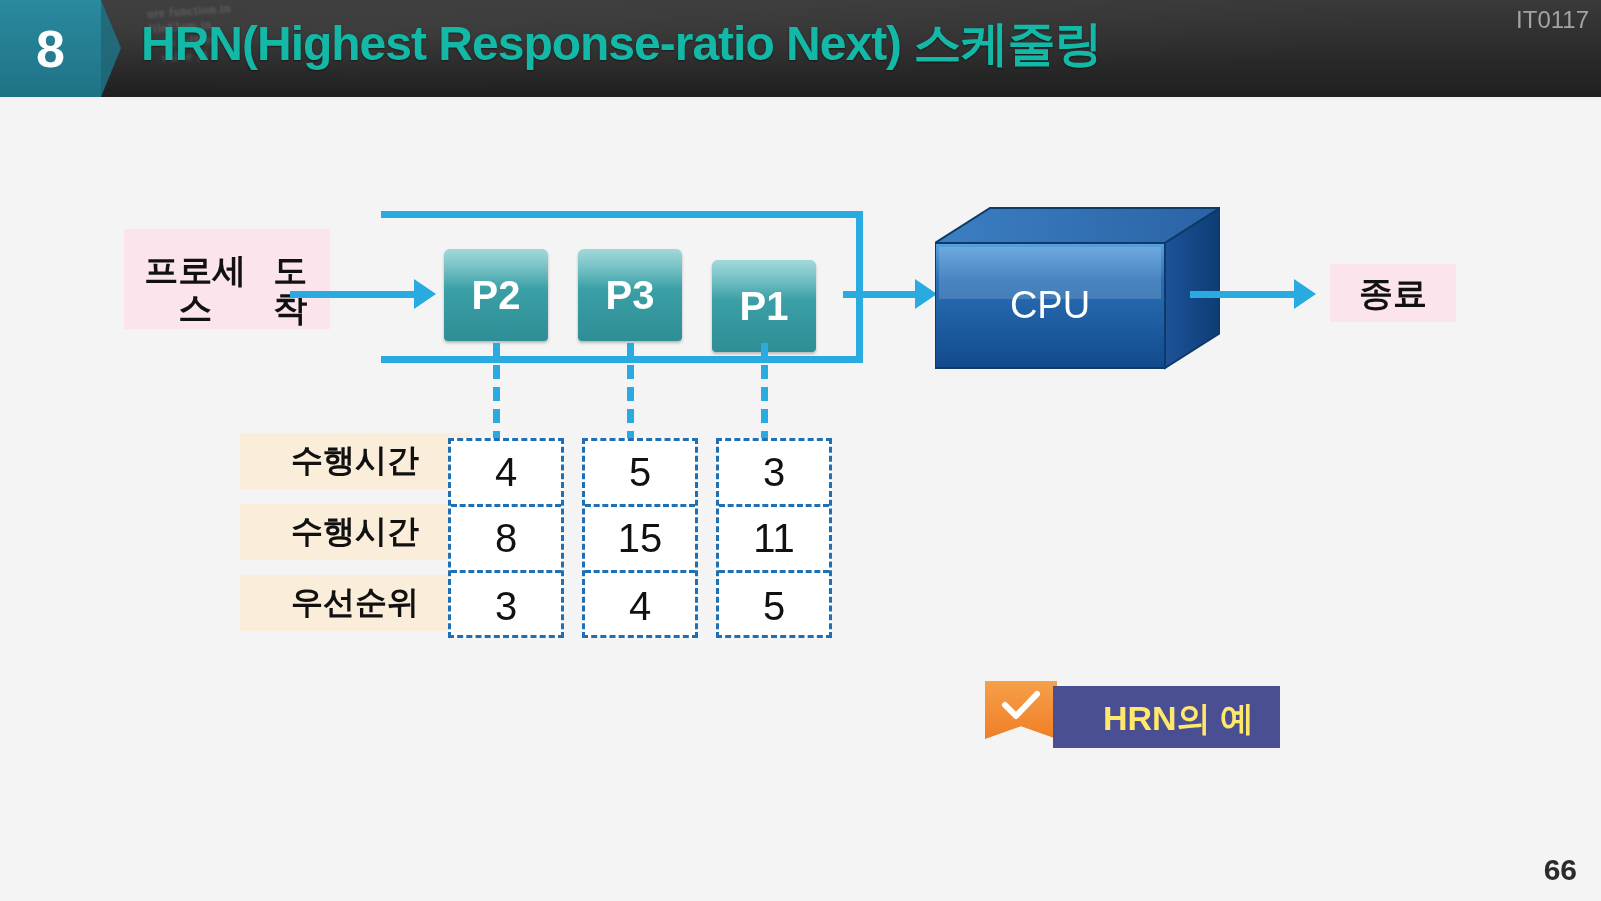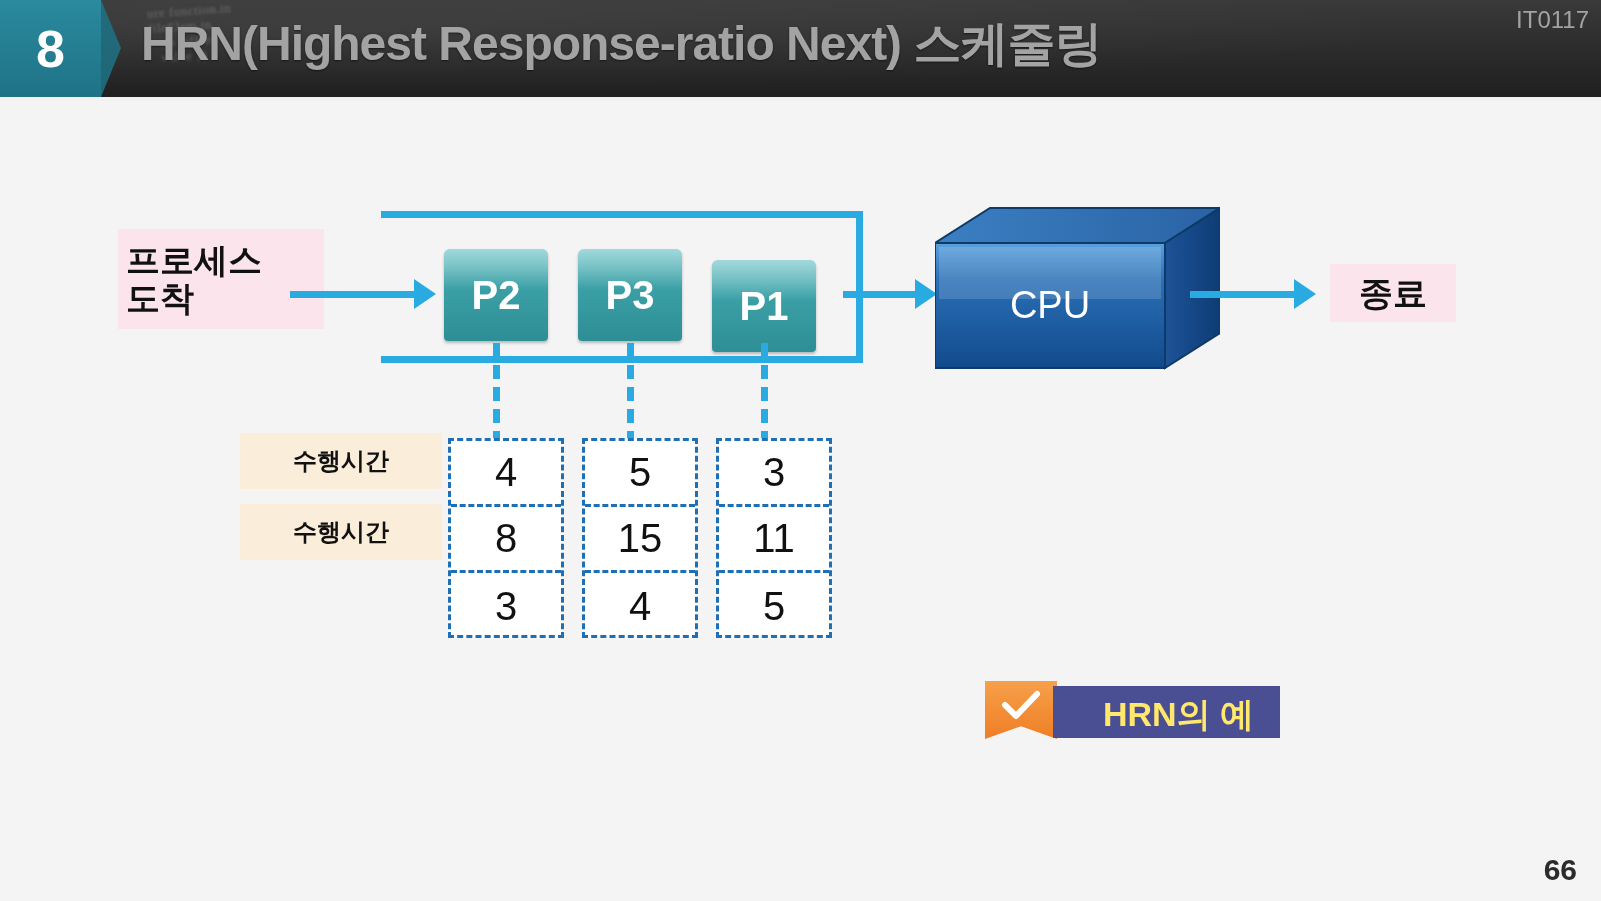--- a/index.html
+++ b/index.html
@@ -68,21 +68,21 @@
   .header-num {
     color: #ffffff;
     font-size: 52px;
     font-weight: bold;
     line-height: 1;
   }
   .header-title {
     position: absolute;
     left: 141px;
     top: 12px;
-    color: #a3a3a3;
+    color: #14b8a6;
     font-size: 48px;
     font-weight: bold;
     letter-spacing: -1px;
     white-space: nowrap;
     text-shadow: 0 1px 2px rgba(0,0,0,0.5);
   }
   .header-code {
     position: absolute;
     right: 12px;
     top: 6px;
@@ -115,23 +115,23 @@
     font-size: 34px;
     text-align: center;
     line-height: 1.12;
     padding: 2px 8px;
   }
   .label-cream {
     position: absolute;
     background: #faeedb;
     color: #111111;
     font-weight: bold;
-    font-size: 24px;
+    font-size: 32px;
     text-align: center;
-    padding: 2px 6px;
+    padding: 2px 20px;
     white-space: nowrap;
   }
 
   
   .queue-box {
     position: absolute;
     left: 381px;
     top: 110px;
     width: 482px;
     height: 152px;
@@ -225,25 +225,25 @@
     font-size: 40px;
     color: #111111;
   }
   .num-cell:last-child { border-bottom: none; }
 
   
   .banner {
     position: absolute;
     left: 1053px;
     top: 585px;
-    height: 52px;
+    height: 62px;
     background: #4a4e92;
     display: flex;
-    align-items: flex-end;
-    padding: 0 26px 0 50px;
+    align-items: flex-start;
+    padding: 10px 26px 0 50px;
     box-sizing: border-box;
   }
   .banner-text {
     color: #ffe86b;
     font-size: 34px;
     font-weight: bold;
     white-space: nowrap;
   }
   .banner-ribbon {
     position: absolute;
@@ -286,21 +286,21 @@
   <div class="header-num-box">
     <span class="header-num">8</span>
   </div>
   <div class="header-title">HRN(Highest Response-ratio Next) 스케줄링</div>
   <div class="header-code">IT0117</div>
   <div class="header-underline"></div>
 </div>
 
 <div class="slide">
 
-  <div class="label-pink" style="left:118px; top:128px; width:190px; height:96px; display:flex; flex-direction:column; align-items:flex-start; justify-content:center;">
+  <div class="label-pink" style="left:124px; top:128px; width:190px; height:96px; display:flex; flex-direction:row; align-items:flex-end; justify-content:center;">
     <span>프로세스</span>
     <span>도착</span>
   </div>
 
   <div class="arrow-line" style="left:290px; top:190px; width:128px;"></div>
   <div class="arrow-head-right" style="left:414px; top:178px;"></div>
 
   <div class="queue-box"></div>
 
   <div class="proc" style="left:444px; top:148px;">
@@ -359,20 +359,23 @@
 
   <div class="dashed-v" style="left:761px; top:242px; height:168px;"></div>
   <div class="arrow-head-down" style="left:750px; top:405px;"></div>
 
   <div class="label-cream" style="left:240px; top:332px; width:190px; height:52px; display:flex; align-items:center; justify-content:center;">
     <span>수행시간</span>
   </div>
   <div class="label-cream" style="left:240px; top:403px; width:190px; height:52px; display:flex; align-items:center; justify-content:center;">
     <span>수행시간</span>
   </div>
+  <div class="label-cream" style="left:240px; top:474px; width:190px; height:52px; display:flex; align-items:center; justify-content:center;">
+    <span>우선순위</span>
+  </div>
 
   <div class="num-col" style="left:448px; top:337px; height:200px;">
     <div class="num-cell">4</div>
     <div class="num-cell">8</div>
     <div class="num-cell">3</div>
   </div>
 
   <div class="num-col" style="left:582px; top:337px; height:200px;">
     <div class="num-cell">5</div>
     <div class="num-cell">15</div>

